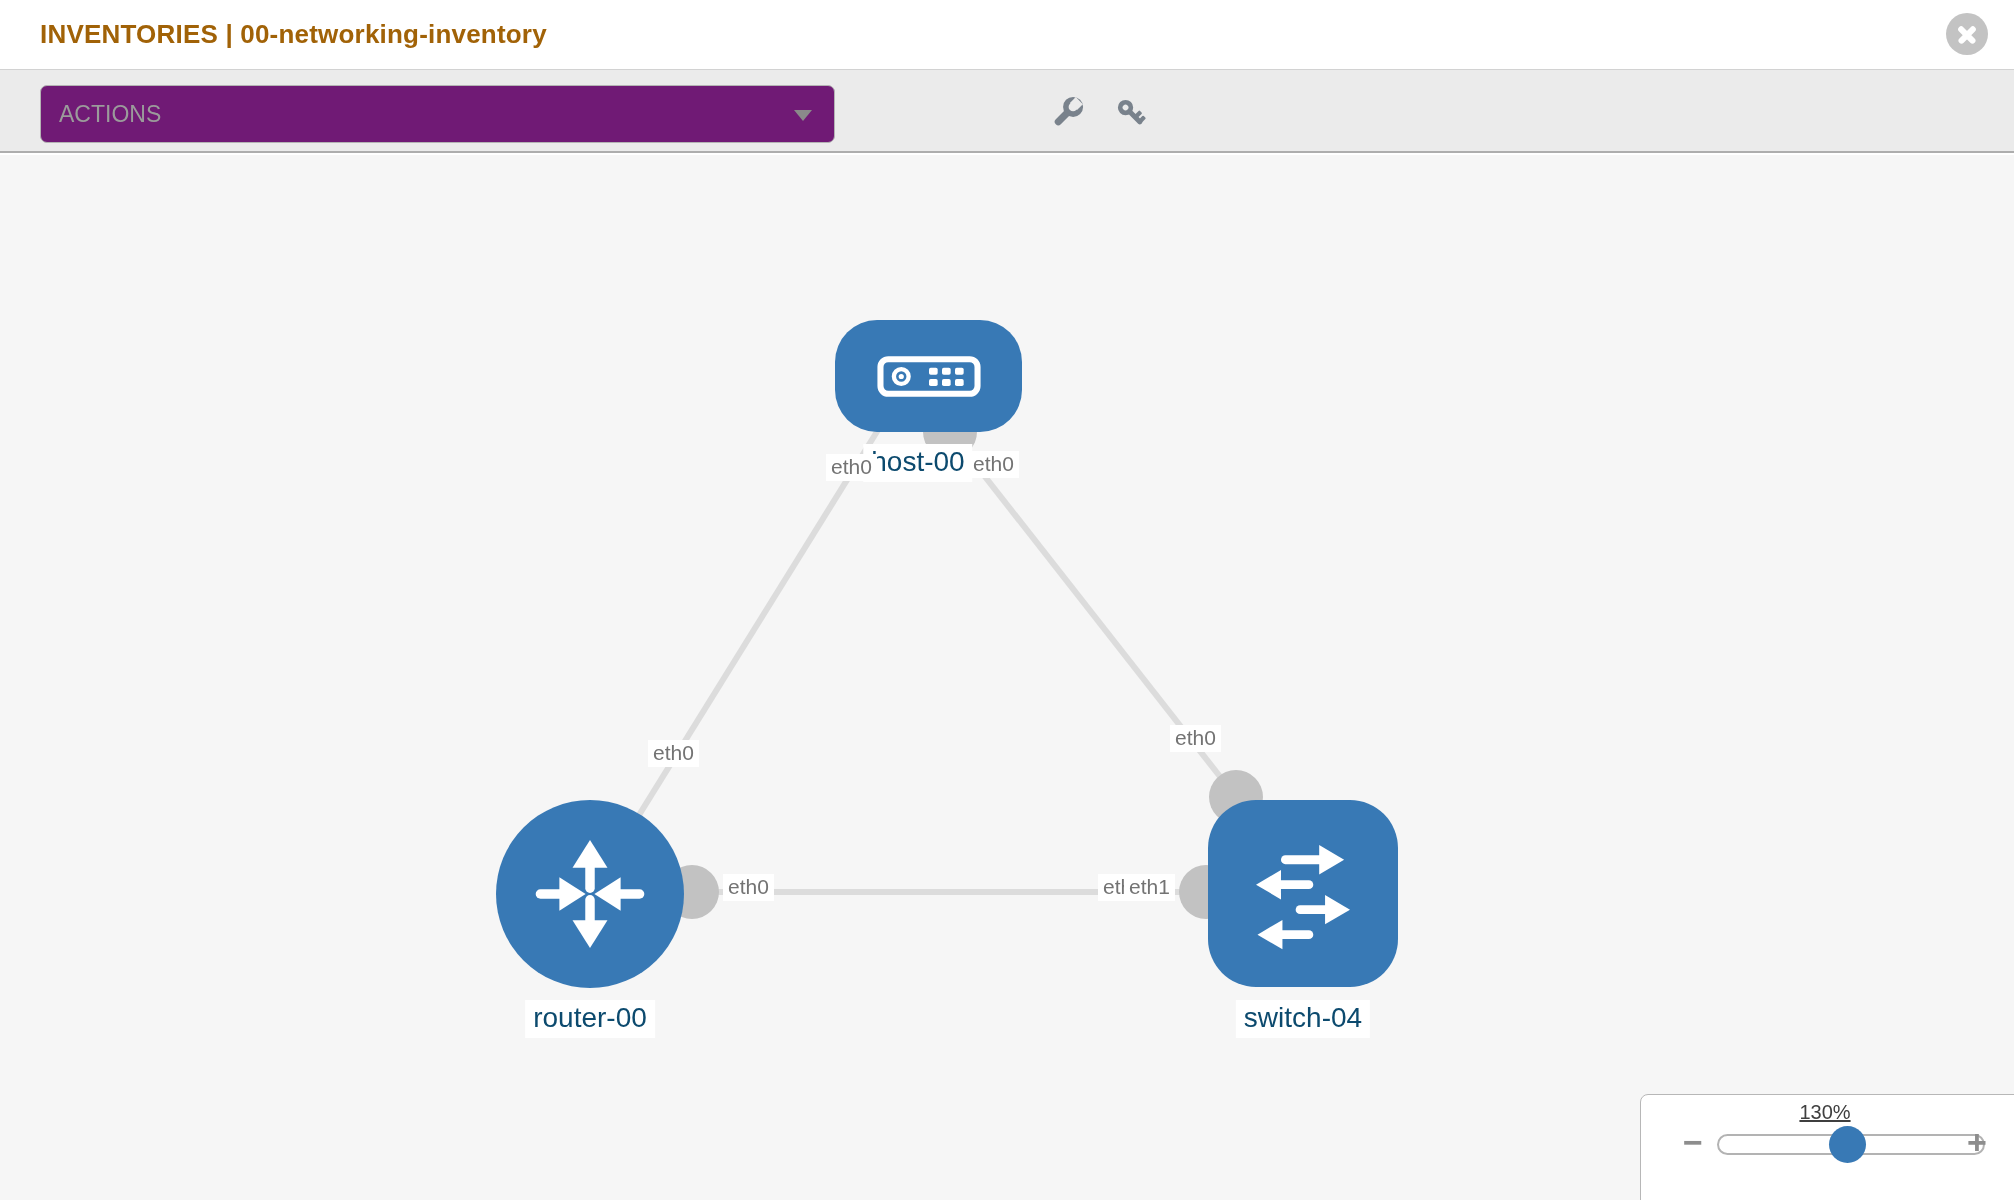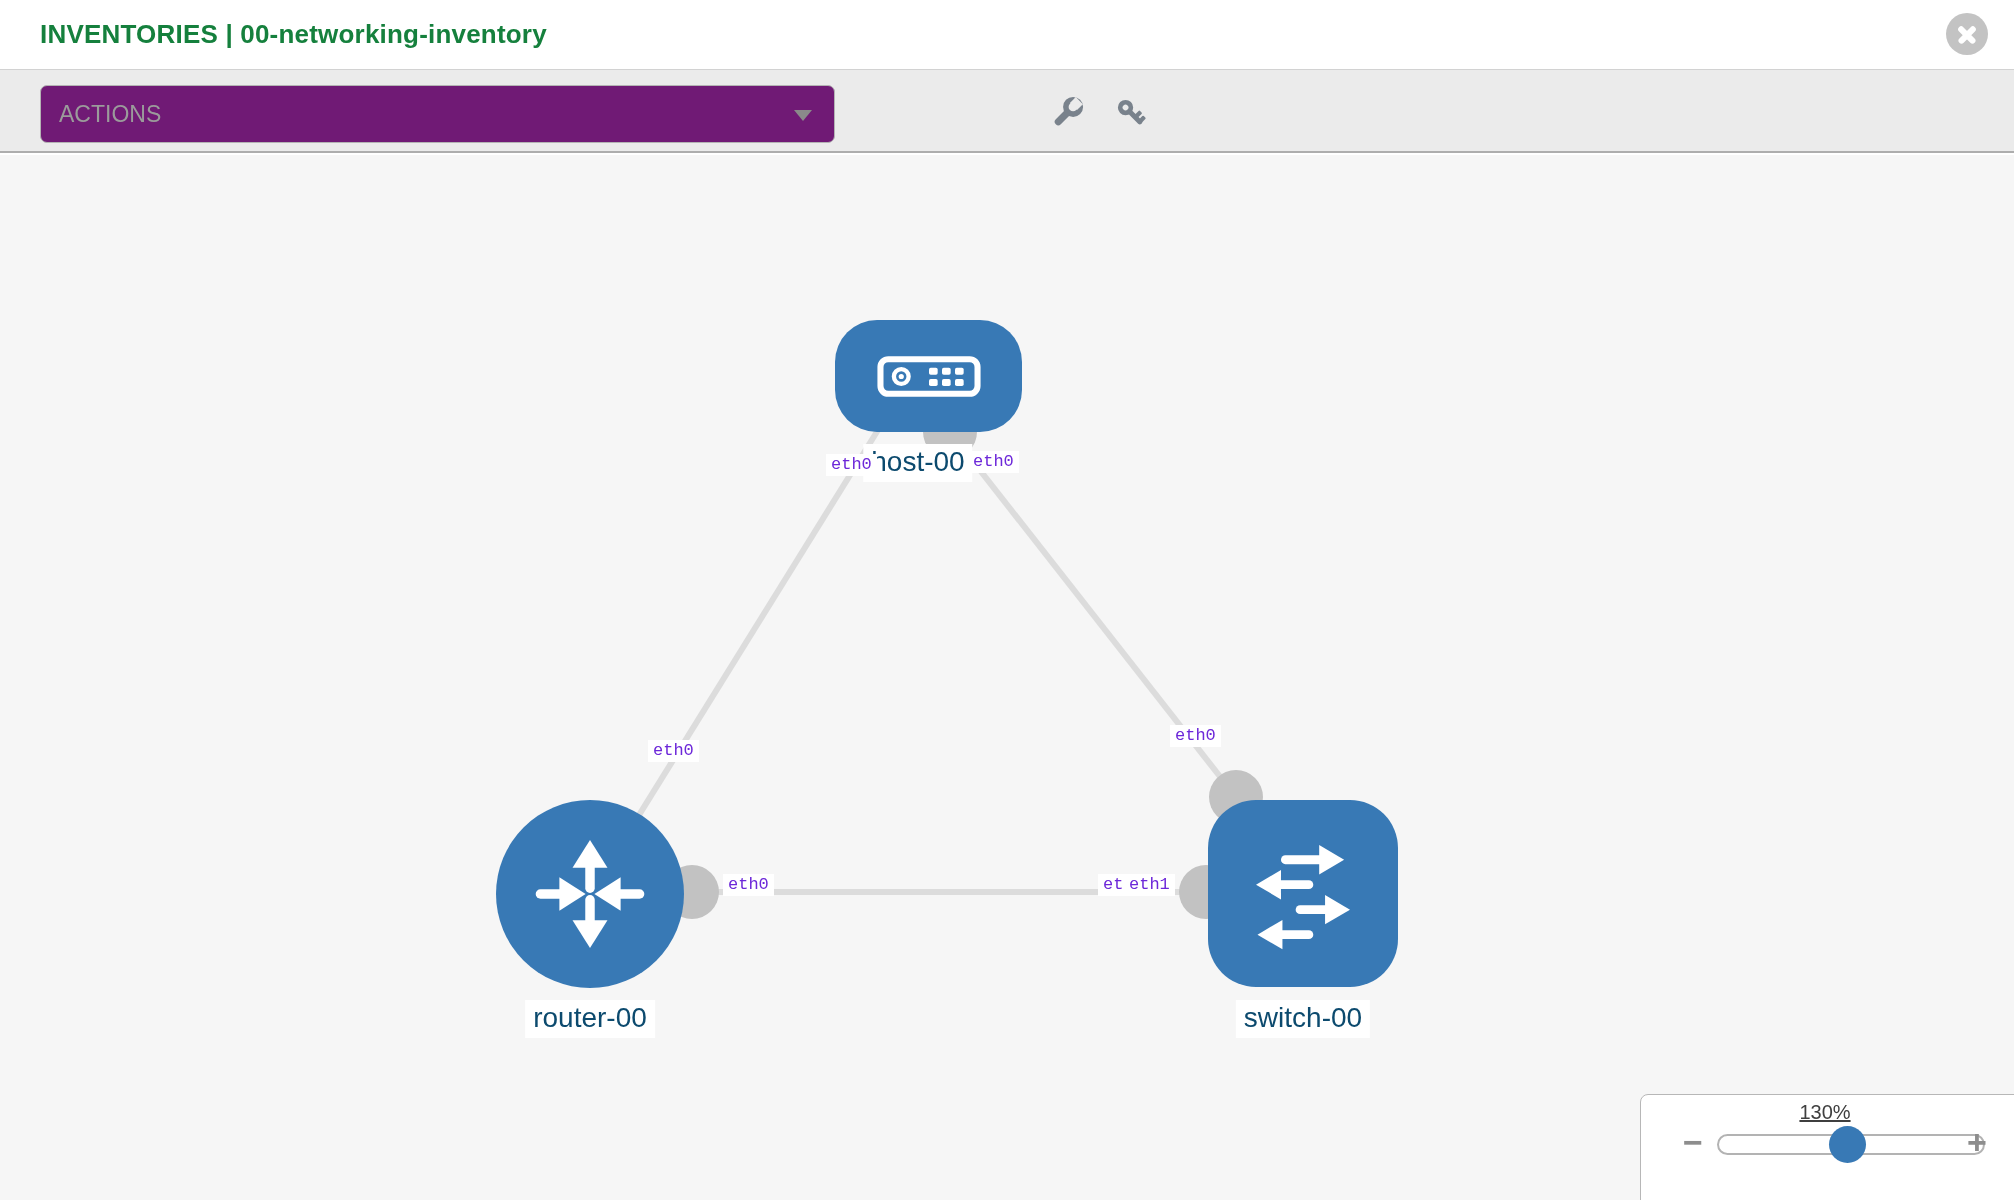--- a/index.html
+++ b/index.html
@@ -4,21 +4,21 @@
 <style>
   * { margin:0; padding:0; box-sizing:border-box; }
   html,body { width:2014px; height:1200px; overflow:hidden; background:#fff;
               font-family:"Liberation Sans", sans-serif; }
   .app { position:relative; width:2014px; height:1200px; background:#fff; }
 
   
   .header { position:absolute; top:0; left:0; width:100%; height:70px;
             background:#fff; border-bottom:1px solid #d2d2d2; }
   .page-title { position:absolute; left:40px; top:0; line-height:69px;
-                font-size:26px; font-weight:bold; color:#15803d; letter-spacing:.2px; }
+                font-size:26px; font-weight:bold; color:#a16207; letter-spacing:.2px; }
   .close-btn { position:absolute; right:26px; top:13px; width:42px; height:42px;
                border-radius:50%; background:#c3c3c3; cursor:pointer; }
   .close-btn .bar { position:absolute; left:10px; top:18.5px; width:22px; height:5.5px;
                     background:#fff; border-radius:3px; }
   .close-btn .bar.a { transform:rotate(45deg); }
   .close-btn .bar.b { transform:rotate(-45deg); }
 
   
   .toolbar { position:absolute; top:70px; left:0; width:100%; height:83px;
              background:#ebebeb; border-bottom:2px solid #adadad; }
@@ -41,22 +41,22 @@
   .net { position:absolute; left:0; top:0; }
 
   .node { position:absolute; background:#3879b5; display:flex;
           align-items:center; justify-content:center; cursor:grab; }
   .node.host   { left:835px; top:165px; width:187px; height:112px; border-radius:42px; }
   .node.router { left:496px; top:645px; width:188px; height:188px; border-radius:50%; }
   .node.switch { left:1208px; top:645px; width:190px; height:187px; border-radius:48px; }
 
   .node-label { position:absolute; background:#fff; color:#0c4a6e; font-size:28px;
                 padding:2px 8px 4px 8px; white-space:nowrap; transform:translateX(-50%); }
-  .if-label { position:absolute; background:#fff; color:#6d28d9; font-size:17px;
-              padding:1px 5px 2px 5px; white-space:nowrap;font-family:Liberation Mono, monospace; }
+  .if-label { position:absolute; background:#fff; color:#737373; font-size:21px;
+              padding:1px 5px 2px 5px; white-space:nowrap; }
 
   
   .zoom-panel { position:absolute; left:1640px; top:939px; width:375px; height:108px;
                 background:#fff; border:1px solid #b7b7b7; border-radius:8px 0 0 0; }
   .zoom-level { position:absolute; left:104px; top:6px; width:160px; text-align:center;
                 font-size:20px; color:#3f3f3f;text-decoration:underline; }
   .zoom-btn { position:absolute; top:24px; font-size:34px; font-weight:bold;
               color:#8d8d8d; cursor:pointer; line-height:46px; }
   .zoom-btn.minus { left:42px; }
   .zoom-btn.plus  { left:326px; }
@@ -154,21 +154,21 @@
           <line x1="46" y1="59" x2="66" y2="59"></line>
           <polygon points="80,59 63,49 63,69" stroke="none"></polygon>
           <line x1="52" y1="76" x2="31" y2="76"></line>
           <polygon points="17,76 34,66 34,86" stroke="none"></polygon>
         </g>
       </svg>
     </div>
 
     <div class="node-label" style="left:918px; top:289px;">host-00</div>
     <div class="node-label" style="left:590px; top:845px;">router-00</div>
-    <div class="node-label" style="left:1303px; top:845px;">switch-00</div>
+    <div class="node-label" style="left:1303px; top:845px;">switch-04</div>
 
     <div class="if-label" style="left:826px; top:299px;">eth0</div>
     <div class="if-label" style="left:968px; top:296px;">eth0</div>
     <div class="if-label" style="left:648px; top:585px;">eth0</div>
     <div class="if-label" style="left:1170px; top:570px;">eth0</div>
     <div class="if-label" style="left:723px; top:719px;">eth0</div>
     <div class="if-label" style="left:1098px; top:719px;">eth0</div>
     <div class="if-label" style="left:1124px; top:719px;">eth1</div>
 
     <div class="zoom-panel">

